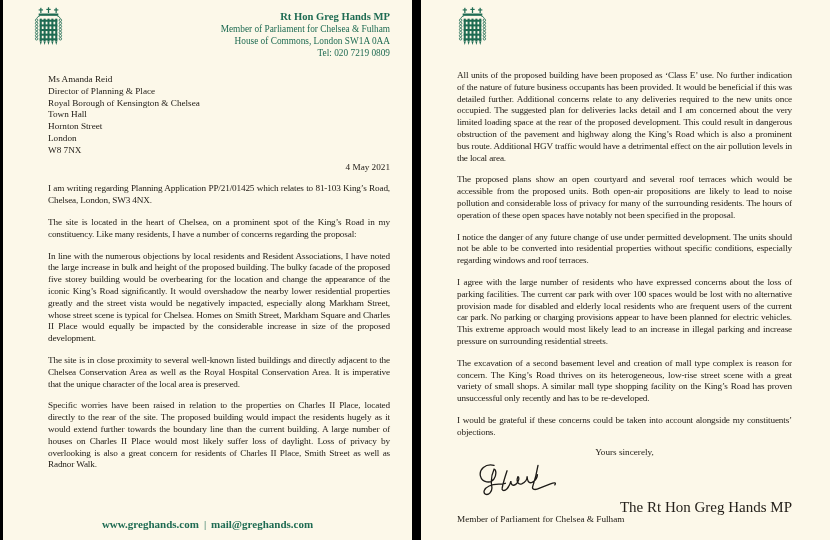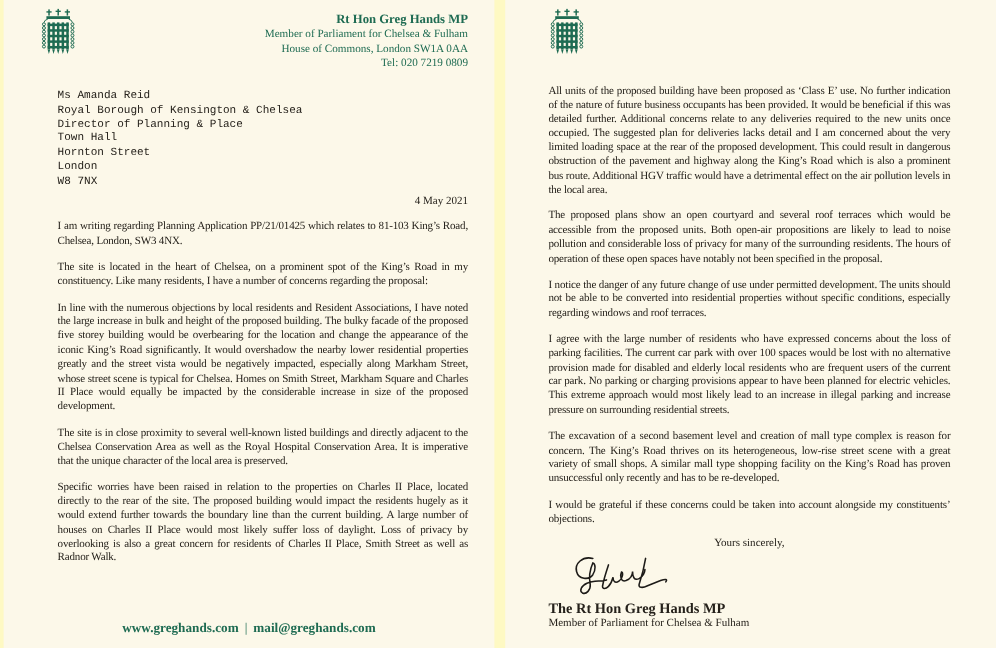--- a/index.html
+++ b/index.html
@@ -1,43 +1,43 @@
 <!DOCTYPE html>
 <html><head>
 <meta charset="utf-8">
 <title>Letter</title>
 <style>
   html,body{margin:0;padding:0;background:#c7c7c7;}
   .viewport{
     width:830px;height:540px;display:flex;gap:9px;
-    padding-left:3px;box-sizing:border-box;background:#fef9c3;
+    padding-left:3px;box-sizing:border-box;background:#000000;
     font-family:"Liberation Serif","DejaVu Serif",serif;color:#25211b;
     overflow:hidden;
   }
   .page{background:#fcf8e9;flex:1;position:relative;overflow:hidden;}
   .logo{position:absolute;top:7px;width:31px;height:44px;}
   .page1 .logo{left:30px;}
   .page2 .logo{left:36px;}
   .letterhead{position:absolute;top:10px;right:22px;text-align:right;
     color:#1e6b52;font-size:9.3px;line-height:12px;}
   .letterhead .hname{font-weight:bold;font-size:10.6px;line-height:13px;}
   .content{position:absolute;box-sizing:border-box;}
   .page1 .content{left:45px;right:22px;top:74px;}
   .page2 .content{left:36px;right:38px;top:70px;}
-  .recipient{font-size:9.2px;line-height:11.8px;font-family:Liberation Mono, monospace;}
+  .recipient{font-size:9.2px;line-height:11.8px;}
   .date{font-size:9.2px;line-height:11.8px;text-align:right;margin-top:5px;font-family:Liberation Serif, serif;}
   .salutation{font-size:9.2px;line-height:11.8px;margin-top:10px;}
   .para{font-size:9.2px;line-height:11.8px;letter-spacing:-0.15px;
     text-align:justify;margin:10px 0 0 0;}
   .footer{position:absolute;left:0;right:0;bottom:10px;text-align:center;
     color:#1e6b52;font-weight:bold;font-size:11px;}
   .footer .sep{margin:0 5px;font-weight:normal;}
   .closing{font-size:9.2px;line-height:11.8px;margin-top:8px;text-align:center;}
   .signature{display:block;margin:3px 0 0 6px;width:112px;height:38px;}
-  .signer-name{font-weight:bold;font-size:12px;line-height:12px;margin-top:2px;}
+  .signer-name{font-weight:normal;font-size:15px;line-height:12px;margin-top:2px;text-align:right;}
   .signer-title{font-size:9.2px;line-height:12px;}
 </style>
 </head>
 <body>
 
 <div class="viewport">
 
   <div class="page page1">
 
     <svg class="logo" viewBox="0 0 60 84" xmlns="http://www.w3.org/2000/svg">
@@ -83,22 +83,22 @@
     <div class="letterhead">
       <div class="hname">Rt Hon Greg Hands MP</div>
       <div>Member of Parliament for Chelsea &amp; Fulham</div>
       <div>House of Commons, London SW1A 0AA</div>
       <div>Tel: 020 7219 0809</div>
     </div>
 
     <div class="content">
       <div class="recipient">
         <div>Ms Amanda Reid</div>
+        <div>Director of Planning &amp; Place</div>
         <div>Royal Borough of Kensington &amp; Chelsea</div>
-        <div>Director of Planning &amp; Place</div>
         <div>Town Hall</div>
         <div>Hornton Street</div>
         <div>London</div>
         <div>W8 7NX</div>
       </div>
       <div class="date">4 May 2021</div>
       <p class="para">I am writing regarding Planning Application PP/21/01425 which relates to 81-103 King’s Road, Chelsea, London, SW3 4NX.</p>
       <p class="para">The site is located in the heart of Chelsea, on a prominent spot of the King’s Road in my constituency. Like many residents, I have a number of concerns regarding the proposal:</p>
       <p class="para">In line with the numerous objections by local residents and Resident Associations, I have noted the large increase in bulk and height of the proposed building. The bulky facade of the proposed five storey building would be overbearing for the location and change the appearance of the iconic King’s Road significantly. It would overshadow the nearby lower residential properties greatly and the street vista would be negatively impacted, especially along Markham Street, whose street scene is typical for Chelsea. Homes on Smith Street, Markham Square and Charles II Place would equally be impacted by the considerable increase in size of the proposed development.</p>
       <p class="para">The site is in close proximity to several well-known listed buildings and directly adjacent to the Chelsea Conservation Area as well as the Royal Hospital Conservation Area. It is imperative that the unique character of the local area is preserved.</p>

